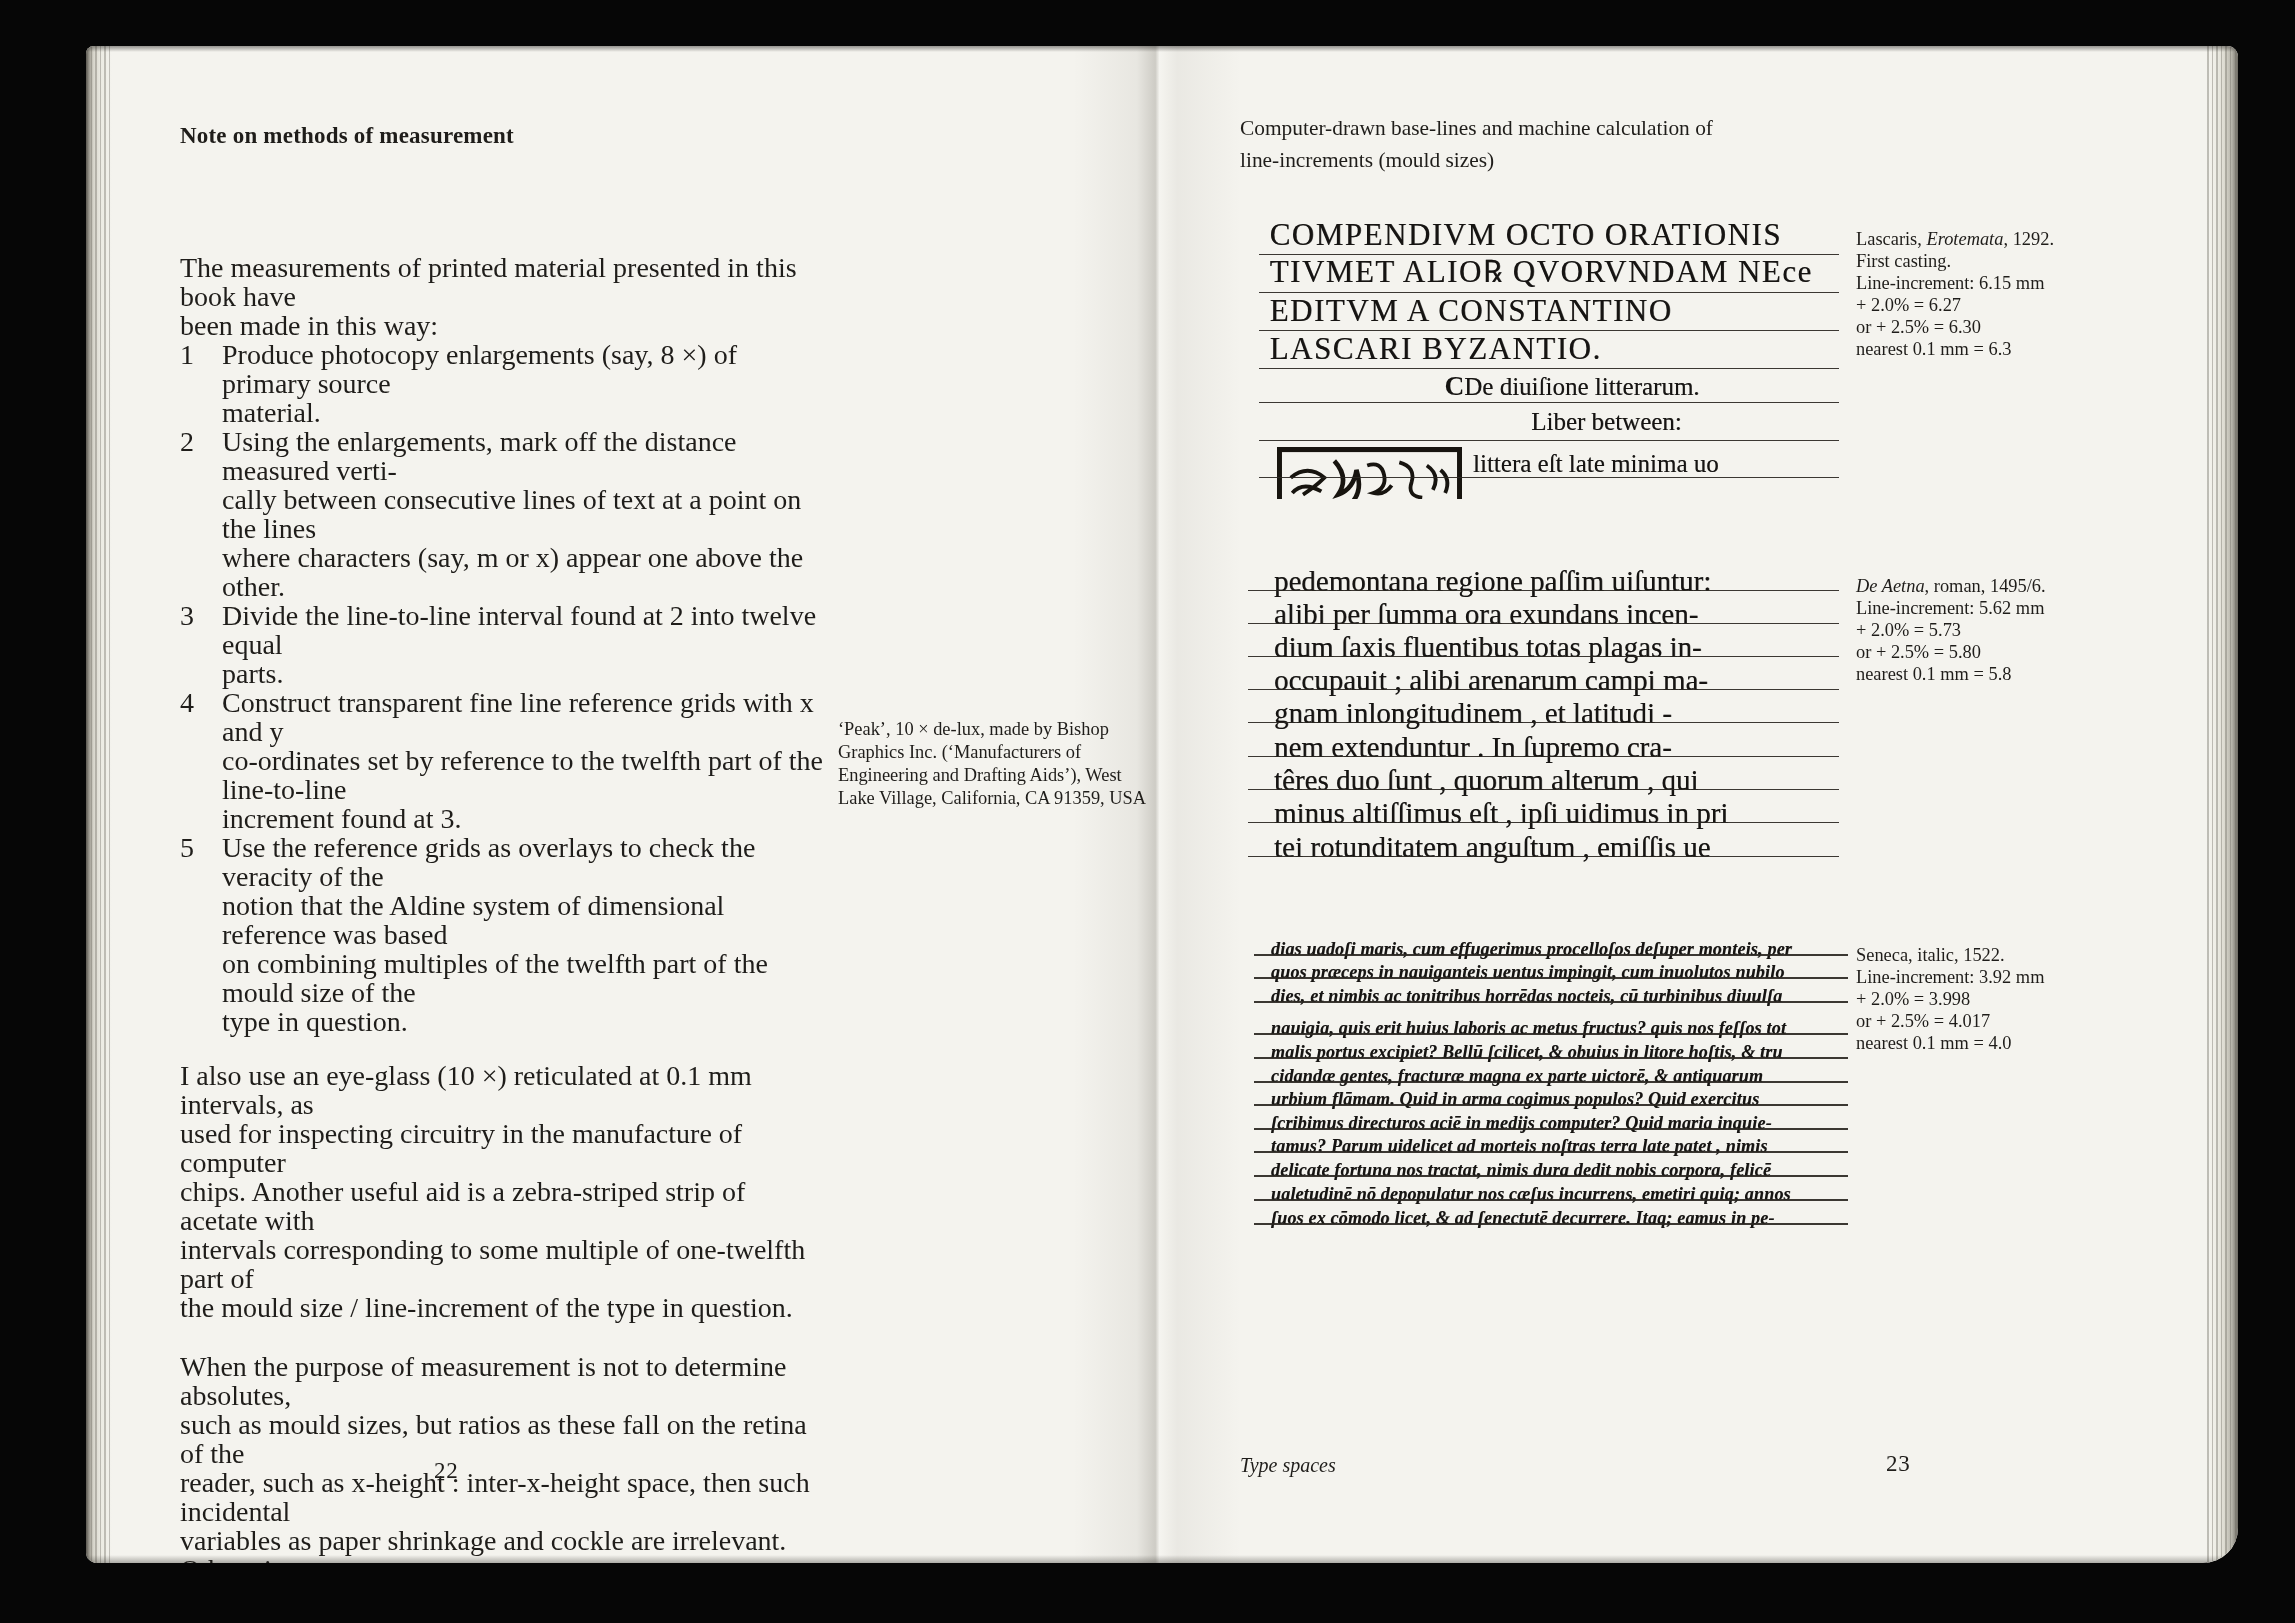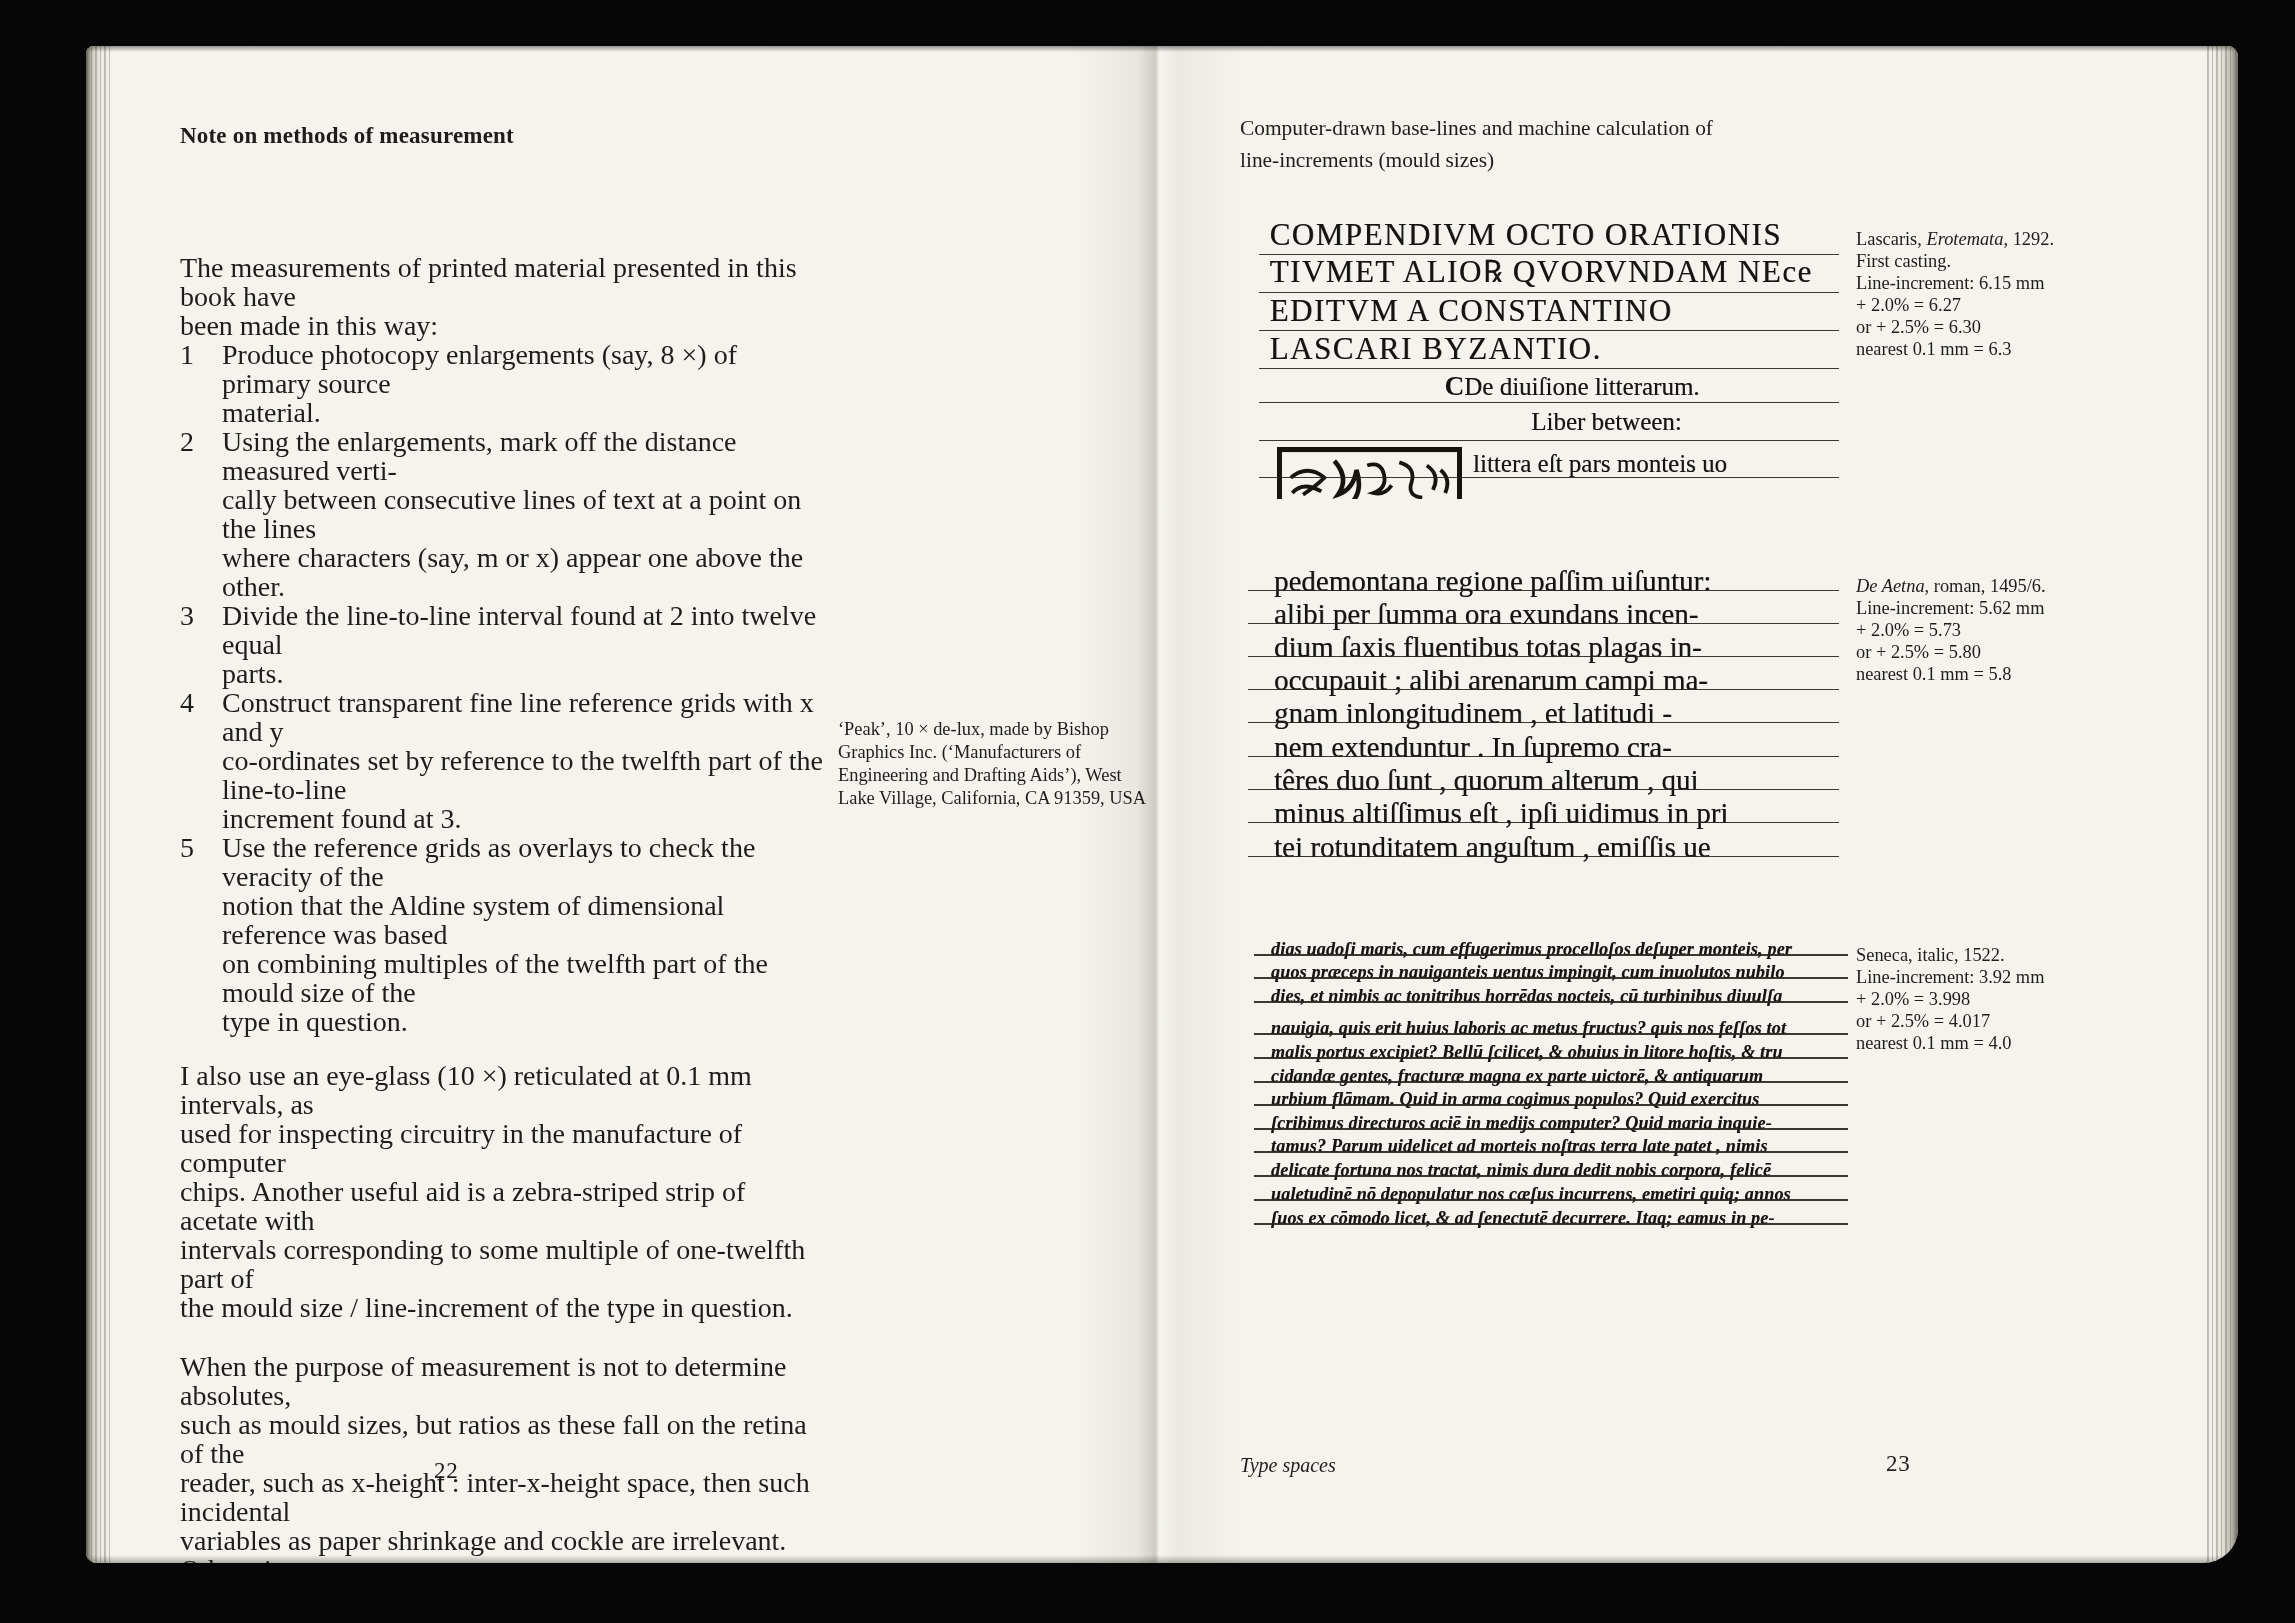--- a/index.html
+++ b/index.html
@@ -150,21 +150,21 @@
         <span class="woodcut">
           <svg width="185" height="66" viewBox="0 0 242 86" xmlns="http://www.w3.org/2000/svg">
             <rect x="3" y="3" width="236" height="110" fill="none" stroke="#17140f" stroke-width="7"></rect>
             <path d="M18 40 Q40 22 62 40 Q50 52 34 62 M20 60 Q34 44 58 58" fill="none" stroke="#17140f" stroke-width="5"></path>
             <path d="M75 18 Q95 40 80 62 Q100 55 104 30 Q112 55 100 70" fill="none" stroke="#17140f" stroke-width="6"></path>
             <path d="M118 24 Q136 18 140 36 Q144 54 126 60 Q140 64 150 50" fill="none" stroke="#17140f" stroke-width="5"></path>
             <path d="M160 20 Q182 26 176 46 Q170 64 190 66 M196 24 Q214 36 204 56" fill="none" stroke="#17140f" stroke-width="5"></path>
             <path d="M214 30 Q228 42 220 60" fill="none" stroke="#17140f" stroke-width="5"></path>
           </svg>
         </span>
-        <span class="stext s1last-text">littera eſt pars monteis uo</span>
+        <span class="stext s1last-text">littera eſt late minima uo</span>
         </div>
     </div>
 
     <div class="abs annot" style="left:1770px;top:182px;">
       <div><span>Lascaris, </span><span class="it">Erotemata</span><span>, 1292.</span></div>
       <div class="ml">First casting.
 Line-increment: 6.15 mm
 + 2.0% = 6.27
 or + 2.5% = 6.30
 nearest 0.1 mm = 6.3</div>

